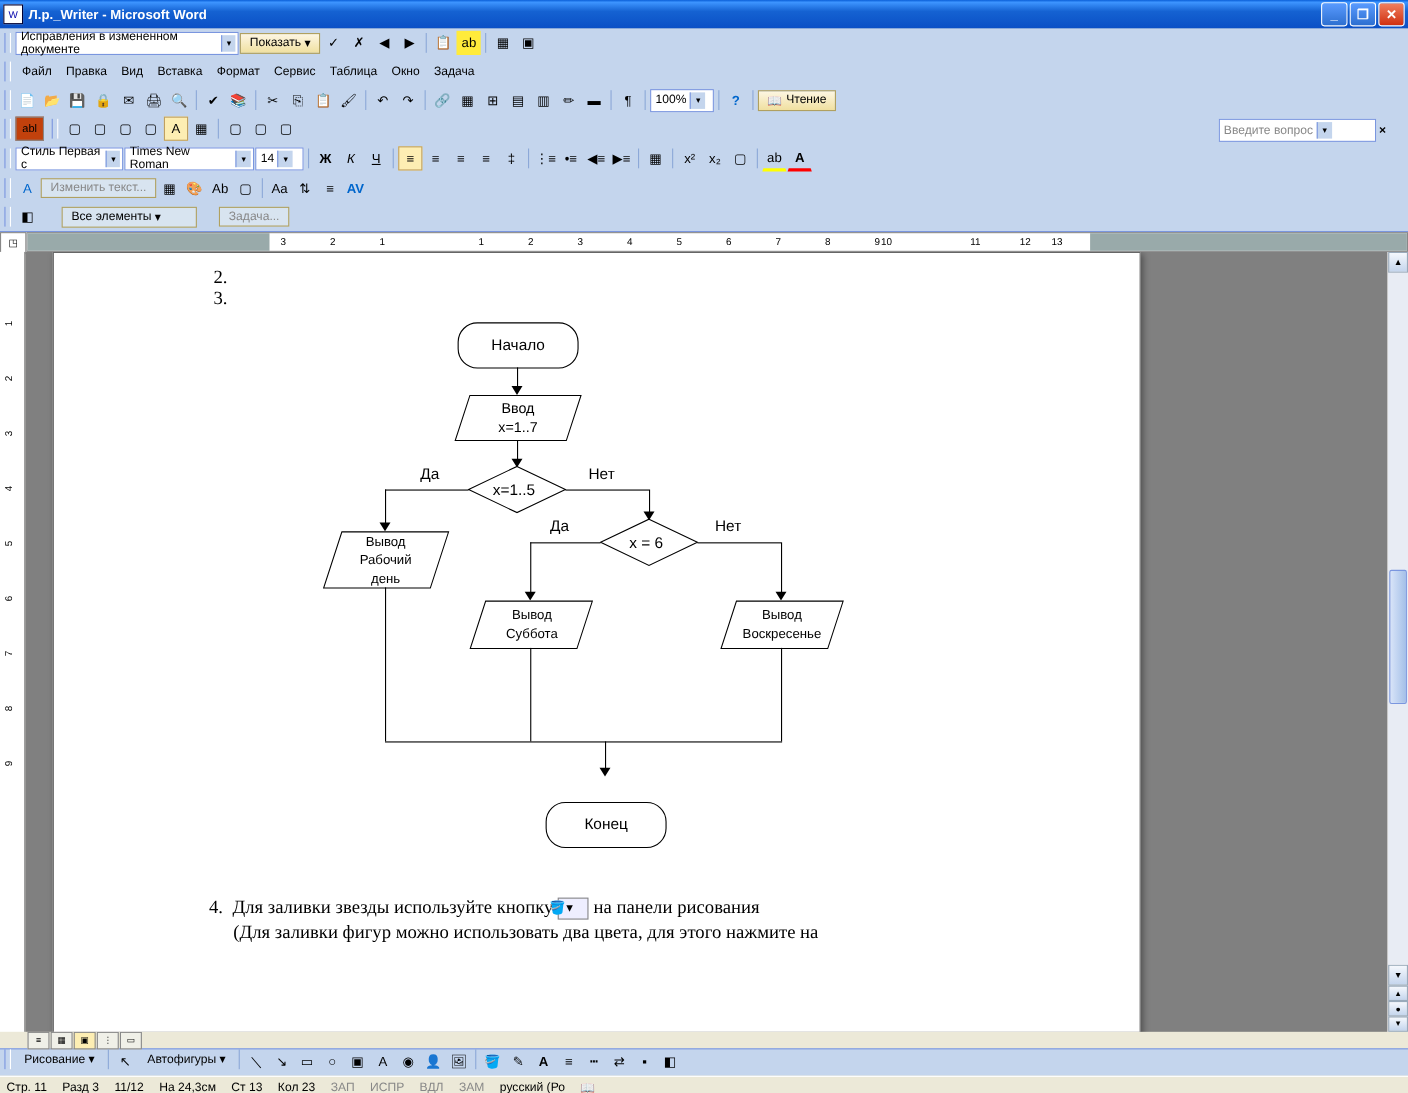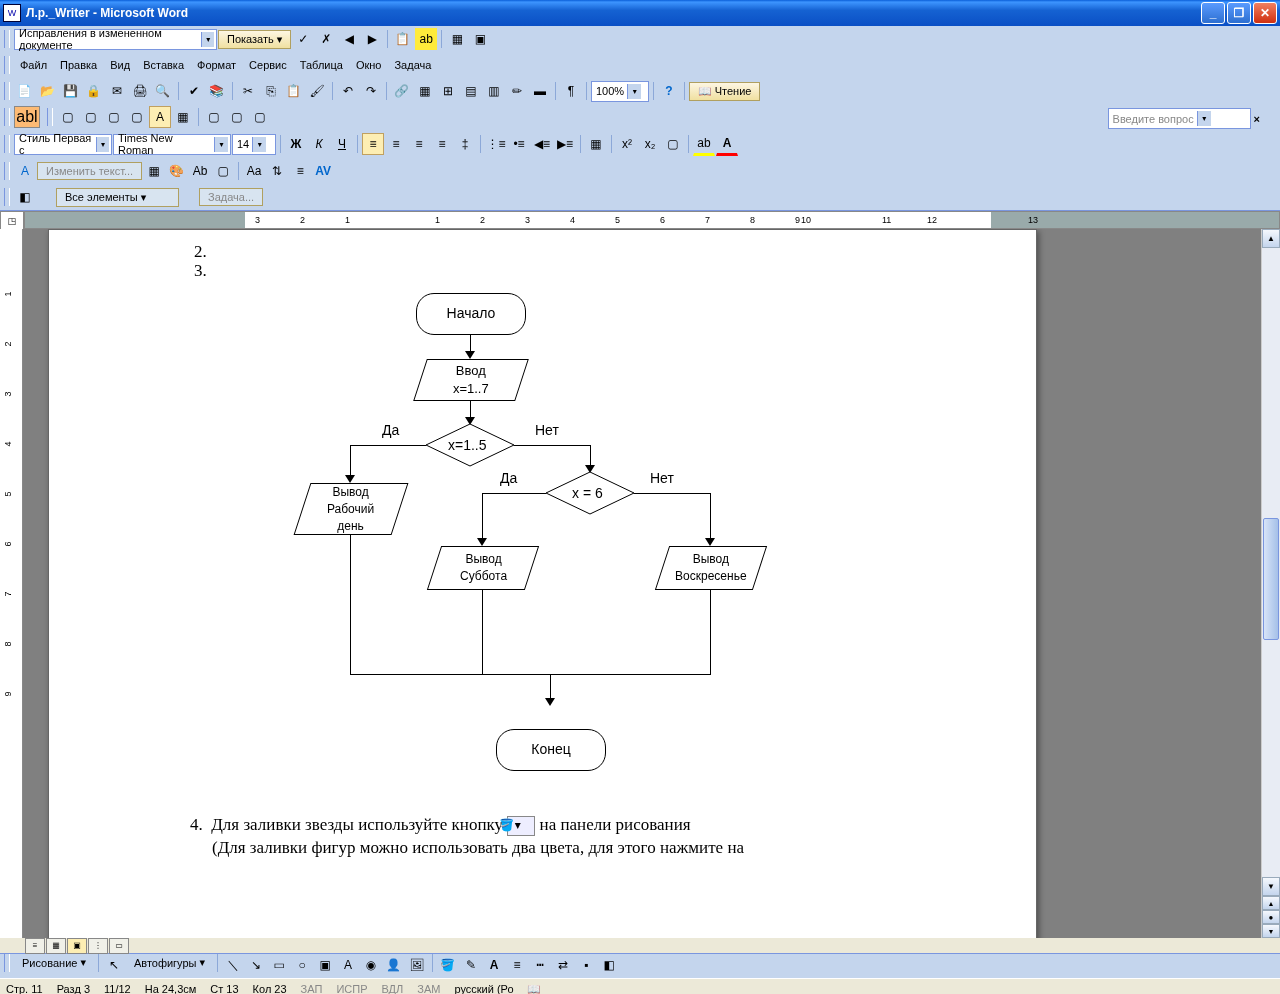--- a/index.html
+++ b/index.html
@@ -144,21 +144,21 @@
         <div class="arrow">▾</div>
     </div>
     <div class="tb-sep"></div>
     <div class="tb-btn" style="color:#06c;font-weight:bold">?</div>
     <div class="tb-sep"></div>
     <div class="tb-text-btn">📖 <span>Чтение</span></div>
   </div>
 
   <div class="tb-row">
     <div class="tb-handle"></div>
-    <div class="tb-btn" style="width:24px;border:1px solid #888;background:#fdba74;font-size:16px">abl</div>
+    <div class="tb-btn" style="width:24px;border:1px solid #888;background:#c2410c;font-size:10px">abl</div>
     <div class="tb-handle" style="margin-left:6px"></div>
     <div class="tb-btn">▢</div>
     <div class="tb-btn">▢</div>
     <div class="tb-btn">▢</div>
     <div class="tb-btn">▢</div>
     <div class="tb-btn" style="border:1px solid #c0a060;background:#fdeeb3">A</div>
     <div class="tb-btn">▦</div>
     <div class="tb-sep"></div>
     <div class="tb-btn">▢</div>
     <div class="tb-btn">▢</div>
@@ -257,21 +257,21 @@
     <span class="tick" style="left:500px">3</span>
     <span class="tick" style="left:545px">4</span>
     <span class="tick" style="left:590px">5</span>
     <span class="tick" style="left:635px">6</span>
     <span class="tick" style="left:680px">7</span>
     <span class="tick" style="left:725px">8</span>
     <span class="tick" style="left:770px">9</span>
     <span class="tick" style="left:776px">10</span>
     <span class="tick" style="left:857px">11</span>
     <span class="tick" style="left:902px">12</span>
-    <span class="tick" style="left:1003px">13</span>
+    <span class="tick" style="left:931px">13</span>
   </div>
 </div>
 
 <div class="doc-area">
   <div class="ruler-v">
     <span class="vtick" style="top:60px">1</span>
       <span class="vtick" style="top:110px">2</span>
     <span class="vtick" style="top:160px">3</span>
       <span class="vtick" style="top:210px">4</span>
     <span class="vtick" style="top:260px">5</span>

